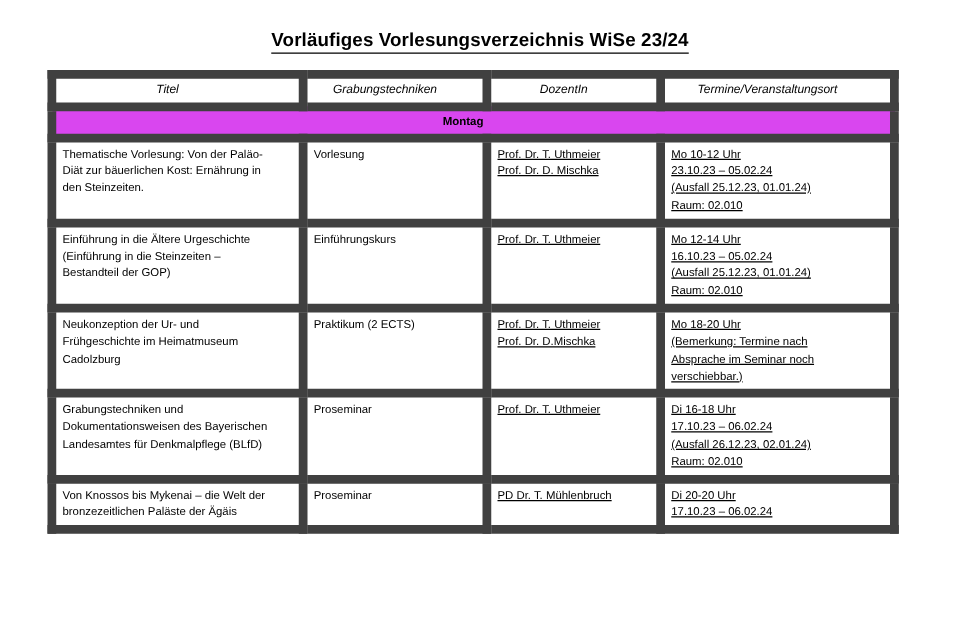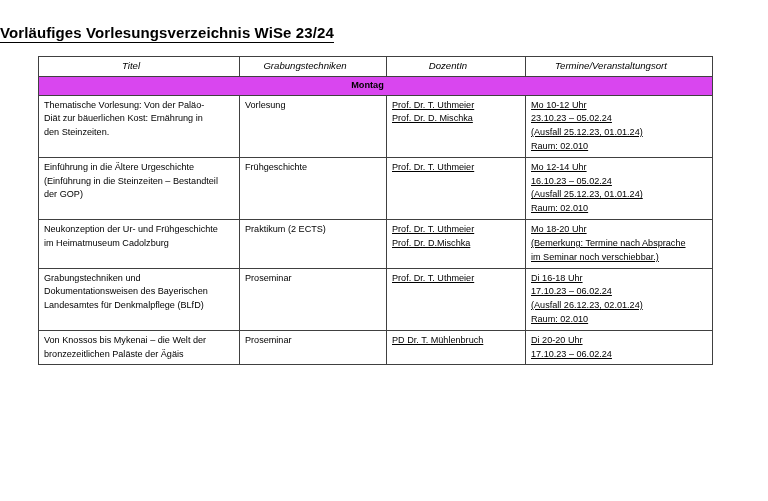--- a/index.html
+++ b/index.html
@@ -18,40 +18,41 @@
     position: relative;
     width: 768px;
     height: 501px;
     background: #ffffff;
   }
   .doc-title {
     position: absolute;
     top: 24px;
     left: 0;
     width: 768px;
+    text-align: center;
     font-size: 15px;
     font-weight: bold;
     letter-spacing: 0.1px;
   }
   .doc-title span {
     border-bottom: 1px solid #000;
     padding-bottom: 1px;
   }
   table.schedule {
     position: absolute;
     left: 38px;
     top: 56px;
     width: 674px;
     border-collapse: collapse;
     table-layout: fixed;
     font-size: 9.1px;
     line-height: 1.52;
   }
   table.schedule td, table.schedule th {
-    border: 1px solid #404040;
+    border: 7px solid #404040;
     vertical-align: top;
     padding: 3px 21px 3px 5px;
     font-weight: normal;
     text-align: left;
     margin-top: 21px;
   }
   col.c1 { width: 201px; }
   col.c2 { width: 147px; }
   col.c3 { width: 139px; }
   col.c4 { width: 187px; }
@@ -116,21 +117,21 @@
         <td class="cell">
             <p>Mo 10-12 Uhr</p>
             <p>23.10.23 – 05.02.24</p>
             <p>(Ausfall 25.12.23, 01.01.24)</p>
             <p>Raum: 02.010</p>
           </td>
       </tr>
 
       <tr>
         <td class="cell">Einführung in die Ältere Urgeschichte (Einführung in die Steinzeiten – Bestandteil der GOP)</td>
-        <td class="cell">Frühgeschichte</td>
+        <td class="cell">Einführungskurs</td>
         <td class="cell">
             <p>Prof. Dr. T. Uthmeier</p>
           </td>
         <td class="cell">
             <p>Mo 12-14 Uhr</p>
             <p>16.10.23 – 05.02.24</p>
             <p>(Ausfall 25.12.23, 01.01.24)</p>
             <p>Raum: 02.010</p>
           </td>
       </tr>

